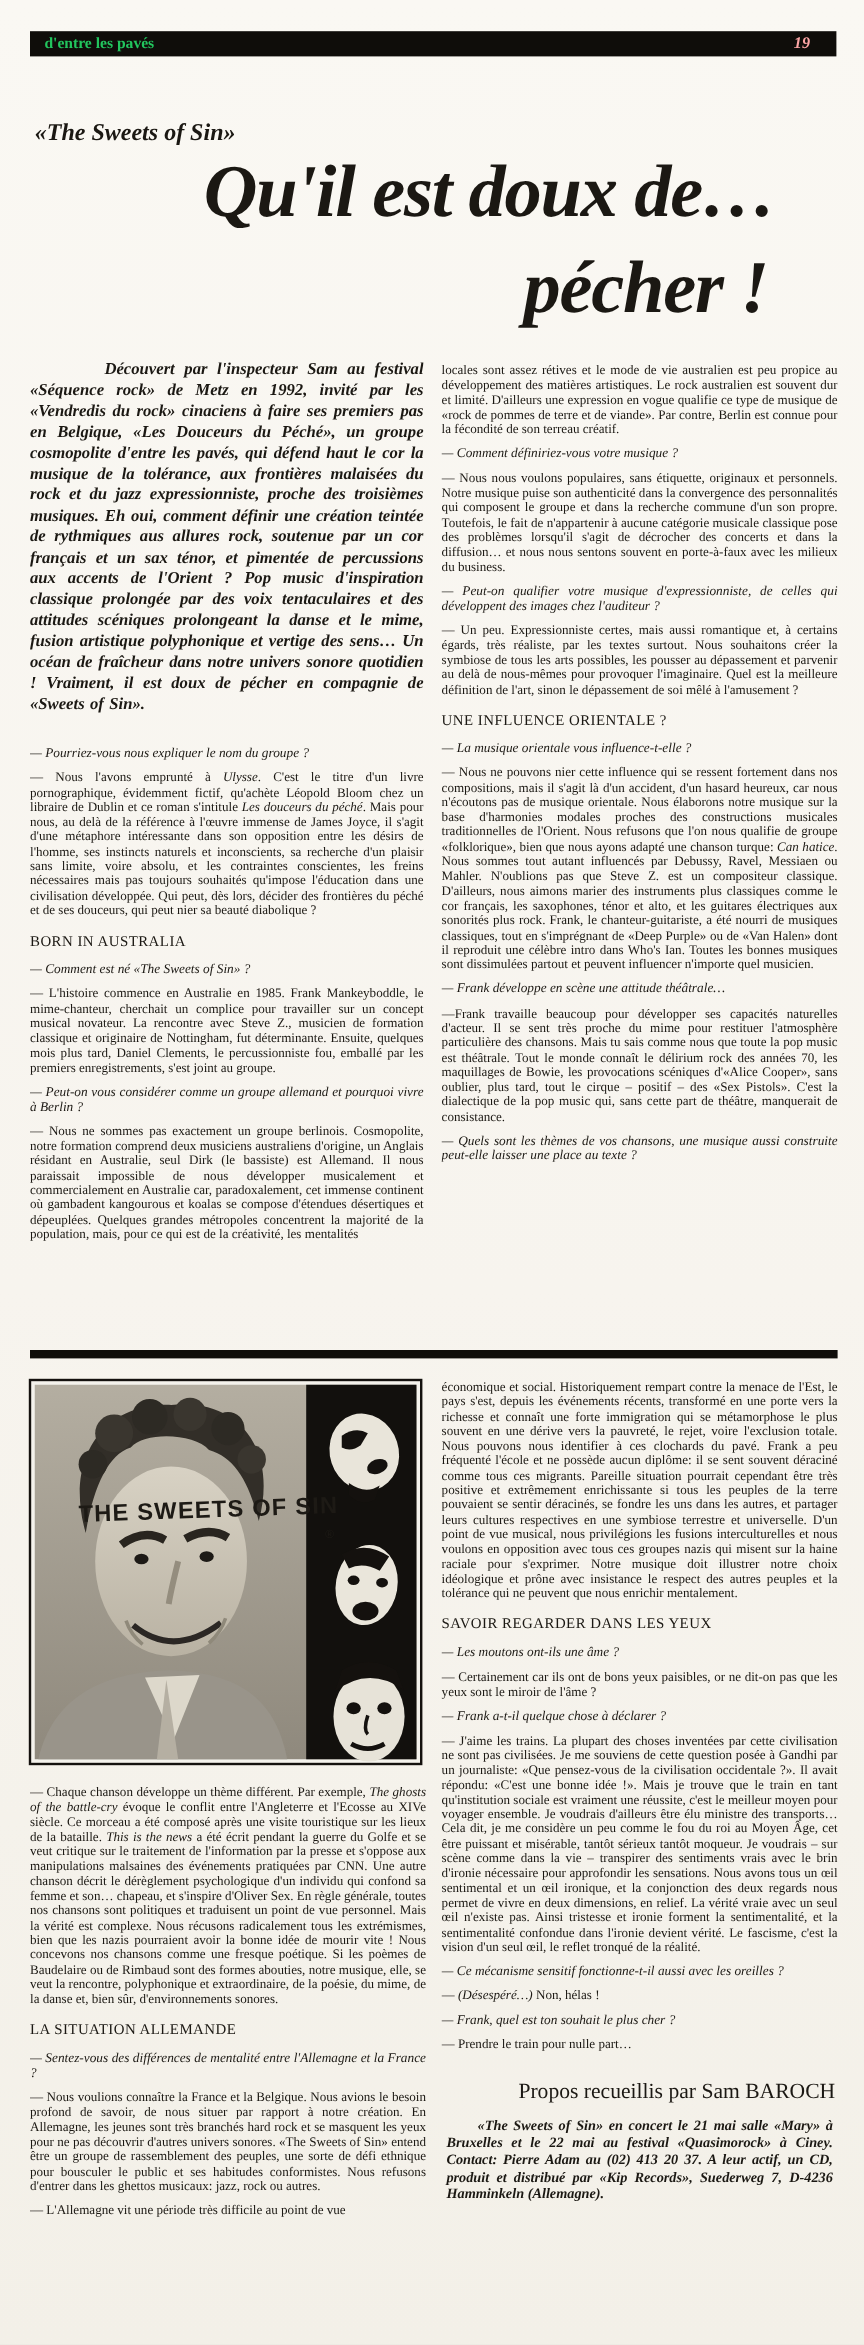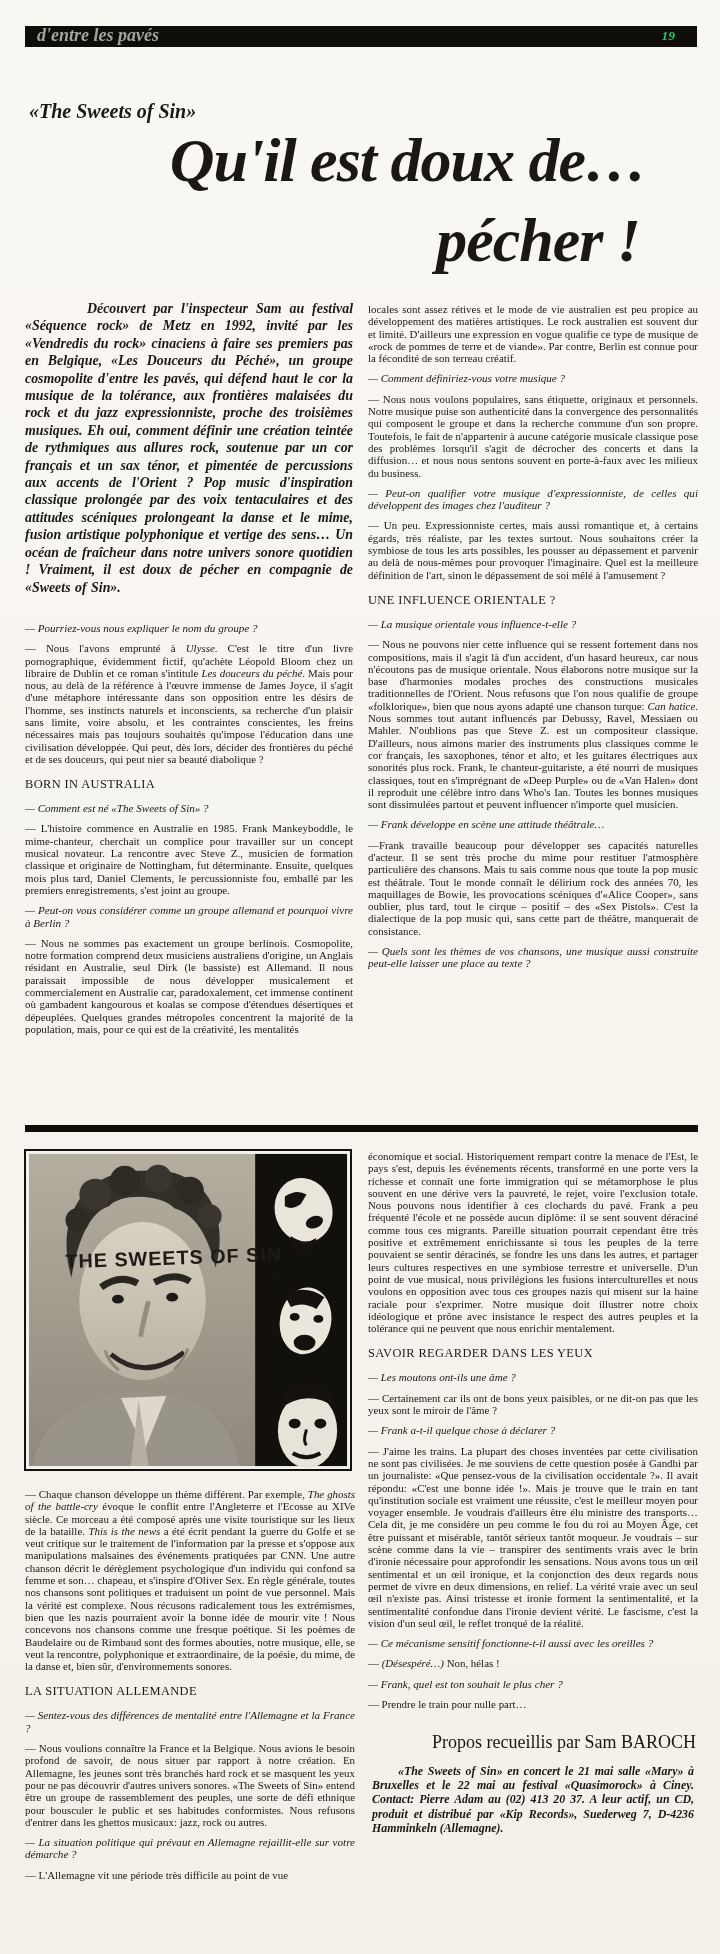--- a/index.html
+++ b/index.html
@@ -4,22 +4,22 @@
 <style>
   html,body{margin:0;padding:0;}
   body{width:720px;height:1954px;background:#e8e5de;}
   .page{position:relative;width:720px;height:1954px;overflow:hidden;
         background:linear-gradient(180deg,#faf8f3 0%,#f7f4ee 55%,#f3f0e8 100%);
         font-family:"Liberation Serif",serif;color:#1b1813;}
   
   .bar{position:absolute;left:25px;top:26px;width:672px;height:21px;background:#0f0d0a;
        display:flex;justify-content:space-between;align-items:center;box-sizing:border-box;
        padding:0 22px 2px 12px;}
-  .masthead{color:#a3a3a3;font-weight:700;font-style:italic;font-size:18px;}
-  .pagenum{color:#22c55e;font-weight:700;font-style:italic;font-size:13.5px;}
+  .masthead{color:#22c55e;font-weight:700;font-size:13px;}
+  .pagenum{color:#fca5a5;font-weight:700;font-style:italic;font-size:13.5px;}
   
   .kicker{position:absolute;left:29px;top:100px;font-weight:700;font-style:italic;font-size:20px;}
   .title{position:absolute;left:30px;top:120px;width:616px;font-weight:700;font-style:italic;
          font-size:62px;line-height:80px;letter-spacing:-1px;}
   .title .l1{display:block;text-align:right;}
   .title .l2{display:block;text-align:right;padding-right:6px;}
   
   .col{position:absolute;text-align:justify;font-size:10.9px;line-height:12.3px;overflow:hidden;}
   #left-top{left:25px;top:300px;width:328px;height:824px;}
   #right-top{left:368px;top:303px;width:330px;height:820px;}
@@ -140,21 +140,20 @@
       <text x="40" y="116" transform="rotate(-2 120 110)" font-family="Liberation Sans, sans-serif" font-size="20" font-weight="bold" letter-spacing="1" fill="#1d1a15">THE SWEETS OF SIN</text>
       <text x="248" y="132" font-family="Liberation Sans, sans-serif" font-size="10" fill="#1d1a15">®</text>
     </svg>
   </div>
 
   <div id="left-bottom" class="col">
       <p class="b-a">— Chaque chanson développe un thème différent. Par exemple, <i>The ghosts of the battle-cry</i> évoque le conflit entre l'Angleterre et l'Ecosse au XIVe siècle. Ce morceau a été composé après une visite touristique sur les lieux de la bataille. <i>This is the news</i> a été écrit pendant la guerre du Golfe et se veut critique sur le traitement de l'information par la presse et s'oppose aux manipulations malsaines des événements pratiquées par CNN. Une autre chanson décrit le dérèglement psychologique d'un individu qui confond sa femme et son… chapeau, et s'inspire d'Oliver Sex. En règle générale, toutes nos chansons sont politiques et traduisent un point de vue personnel. Mais la vérité est complexe. Nous récusons radicalement tous les extrémismes, bien que les nazis pourraient avoir la bonne idée de mourir vite ! Nous concevons nos chansons comme une fresque poétique. Si les poèmes de Baudelaire ou de Rimbaud sont des formes abouties, notre musique, elle, se veut la rencontre, polyphonique et extraordinaire, de la poésie, du mime, de la danse et, bien sûr, d'environnements sonores.</p>
       <h3 class="b-h">LA SITUATION ALLEMANDE</h3>
       <p class="b-q">— Sentez-vous des différences de mentalité entre l'Allemagne et la France ?</p>
       <p class="b-a">— Nous voulions connaître la France et la Belgique. Nous avions le besoin profond de savoir, de nous situer par rapport à notre création. En Allemagne, les jeunes sont très branchés hard rock et se masquent les yeux pour ne pas découvrir d'autres univers sonores. «The Sweets of Sin» entend être un groupe de rassemblement des peuples, une sorte de défi ethnique pour bousculer le public et ses habitudes conformistes. Nous refusons d'entrer dans les ghettos musicaux: jazz, rock ou autres.</p>
-      <p class="b-q">— La situation politique qui prévaut en Allemagne rejaillit-elle sur votre démarche ?</p>
       <p class="b-a">— L'Allemagne vit une période très difficile au point de vue</p>
     </div>
   <div id="right-bottom" class="col">
       <p class="b-cont">économique et social. Historiquement rempart contre la menace de l'Est, le pays s'est, depuis les événements récents, transformé en une porte vers la richesse et connaît une forte immigration qui se métamorphose le plus souvent en une dérive vers la pauvreté, le rejet, voire l'exclusion totale. Nous pouvons nous identifier à ces clochards du pavé. Frank a peu fréquenté l'école et ne possède aucun diplôme: il se sent souvent déraciné comme tous ces migrants. Pareille situation pourrait cependant être très positive et extrêmement enrichissante si tous les peuples de la terre pouvaient se sentir déracinés, se fondre les uns dans les autres, et partager leurs cultures respectives en une symbiose terrestre et universelle. D'un point de vue musical, nous privilégions les fusions interculturelles et nous voulons en opposition avec tous ces groupes nazis qui misent sur la haine raciale pour s'exprimer. Notre musique doit illustrer notre choix idéologique et prône avec insistance le respect des autres peuples et la tolérance qui ne peuvent que nous enrichir mentalement.</p>
       <h3 class="b-h">SAVOIR REGARDER DANS LES YEUX</h3>
       <p class="b-q">— Les moutons ont-ils une âme ?</p>
       <p class="b-a">— Certainement car ils ont de bons yeux paisibles, or ne dit-on pas que les yeux sont le miroir de l'âme ?</p>
       <p class="b-q">— Frank a-t-il quelque chose à déclarer ?</p>
       <p class="b-a">— J'aime les trains. La plupart des choses inventées par cette civilisation ne sont pas civilisées. Je me souviens de cette question posée à Gandhi par un journaliste: «Que pensez-vous de la civilisation occidentale ?». Il avait répondu: «C'est une bonne idée !». Mais je trouve que le train en tant qu'institution sociale est vraiment une réussite, c'est le meilleur moyen pour voyager ensemble. Je voudrais d'ailleurs être élu ministre des transports… Cela dit, je me considère un peu comme le fou du roi au Moyen Âge, cet être puissant et misérable, tantôt sérieux tantôt moqueur. Je voudrais – sur scène comme dans la vie – transpirer des sentiments vrais avec le brin d'ironie nécessaire pour approfondir les sensations. Nous avons tous un œil sentimental et un œil ironique, et la conjonction des deux regards nous permet de vivre en deux dimensions, en relief. La vérité vraie avec un seul œil n'existe pas. Ainsi tristesse et ironie forment la sentimentalité, et la sentimentalité confondue dans l'ironie devient vérité. Le fascisme, c'est la vision d'un seul œil, le reflet tronqué de la réalité.</p>
       <p class="b-q">— Ce mécanisme sensitif fonctionne-t-il aussi avec les oreilles ?</p>

